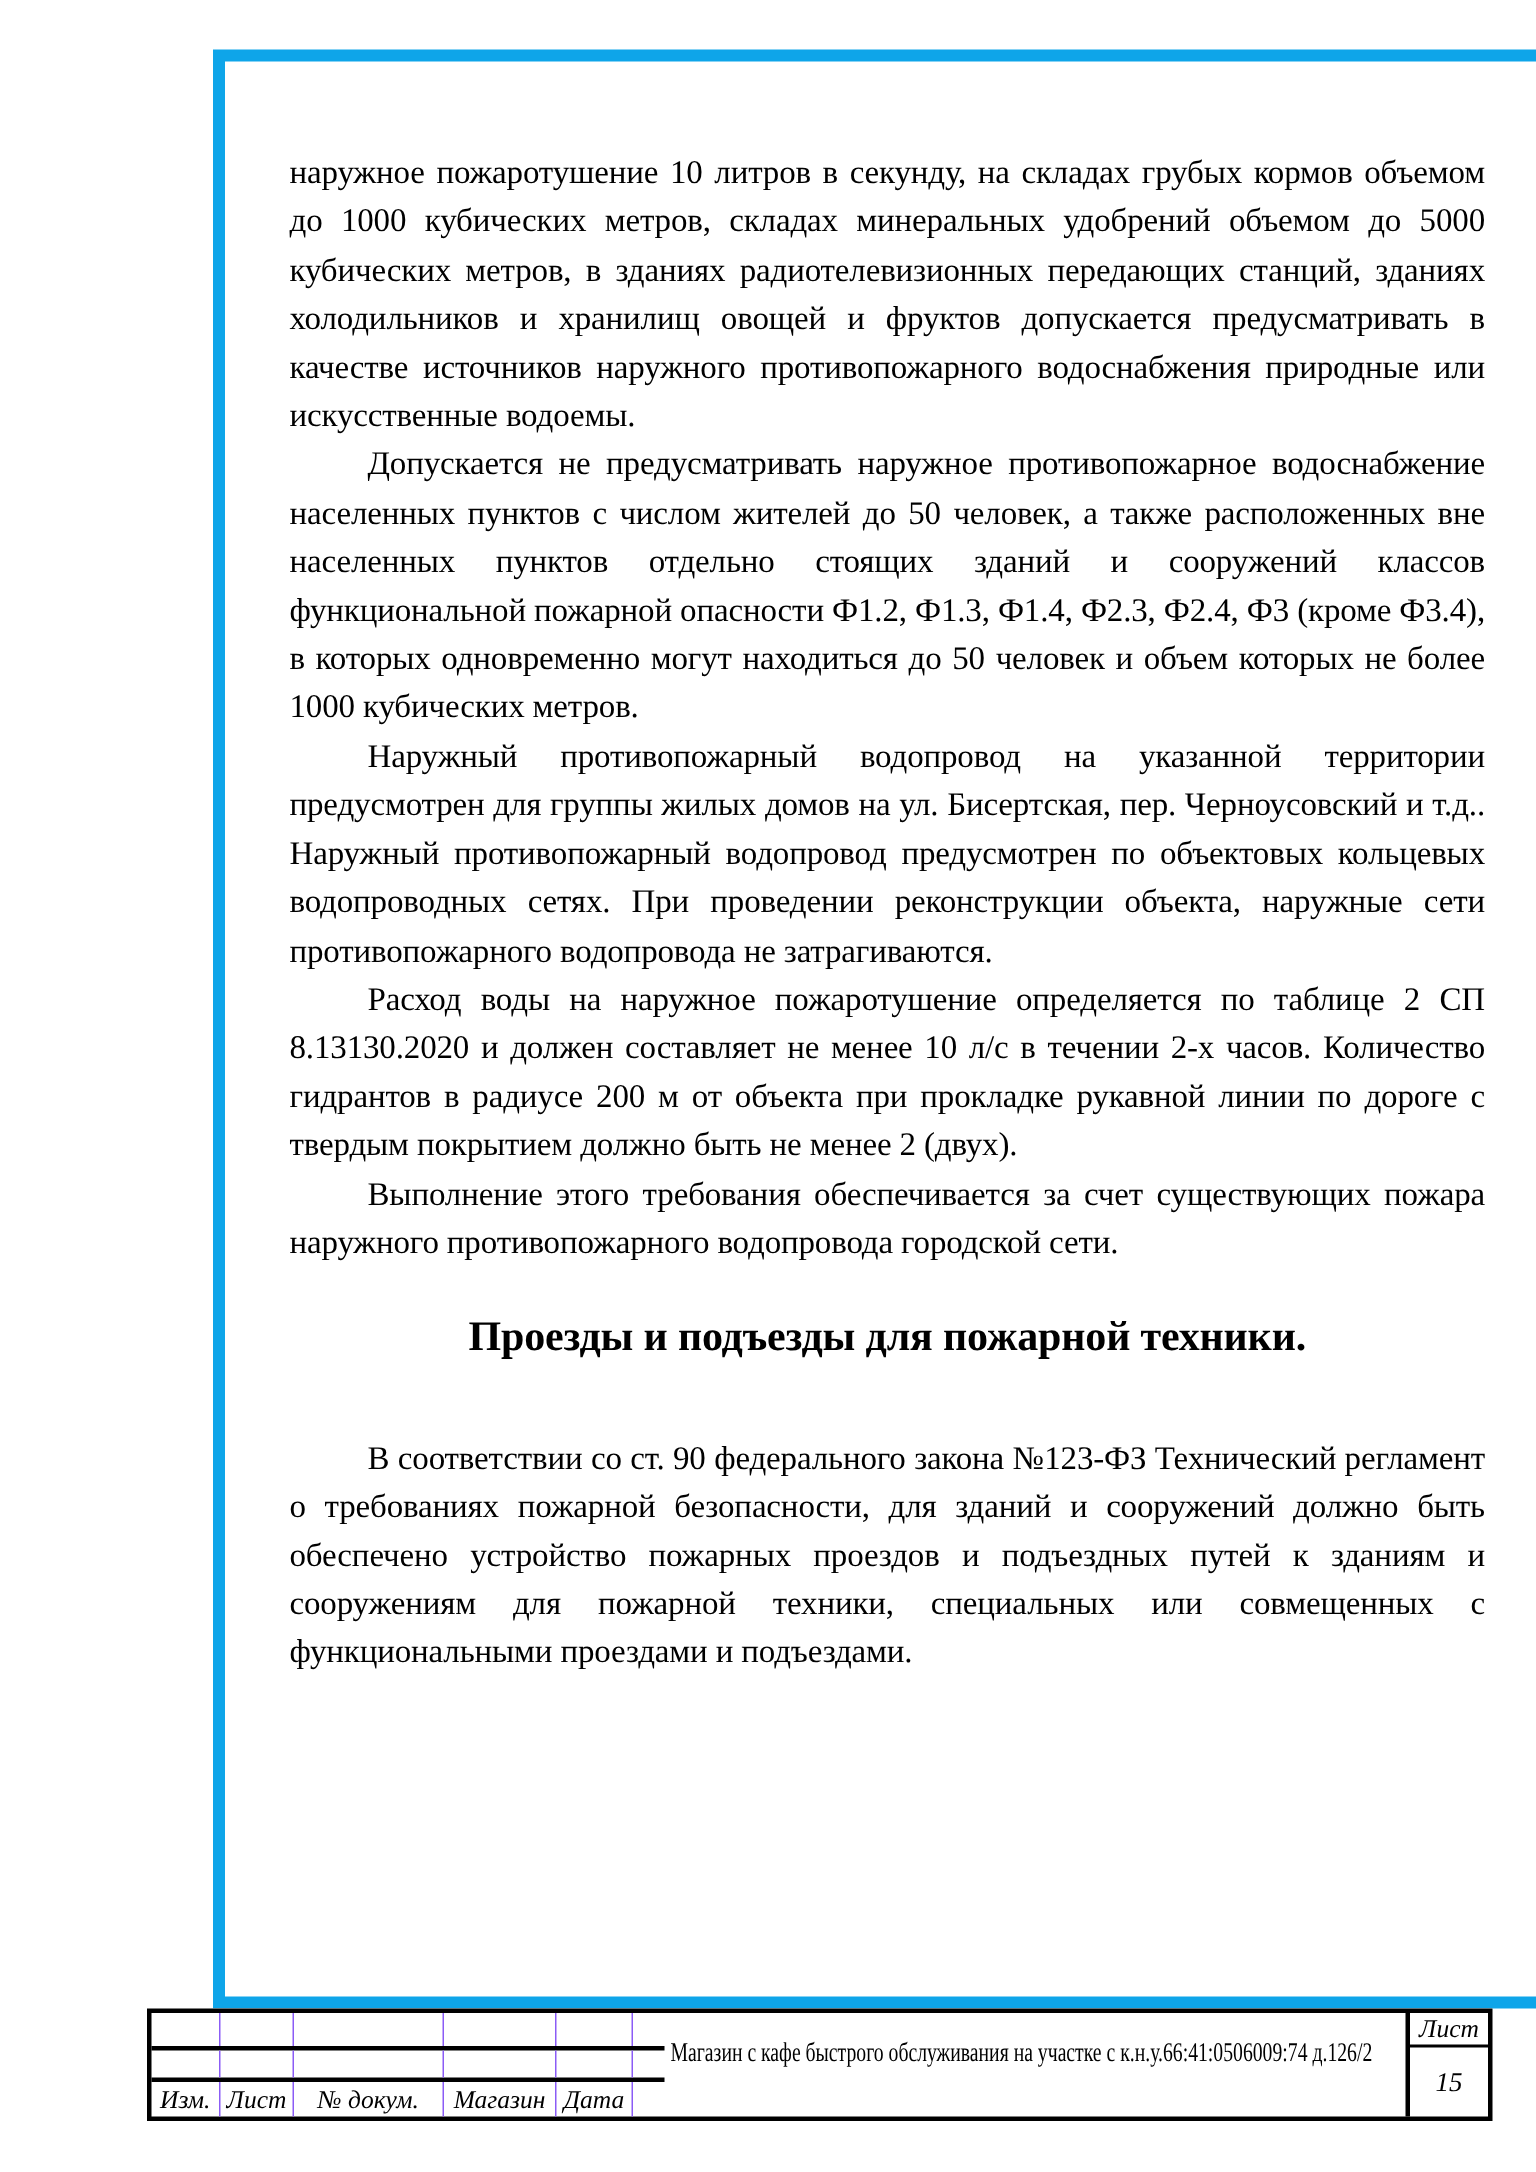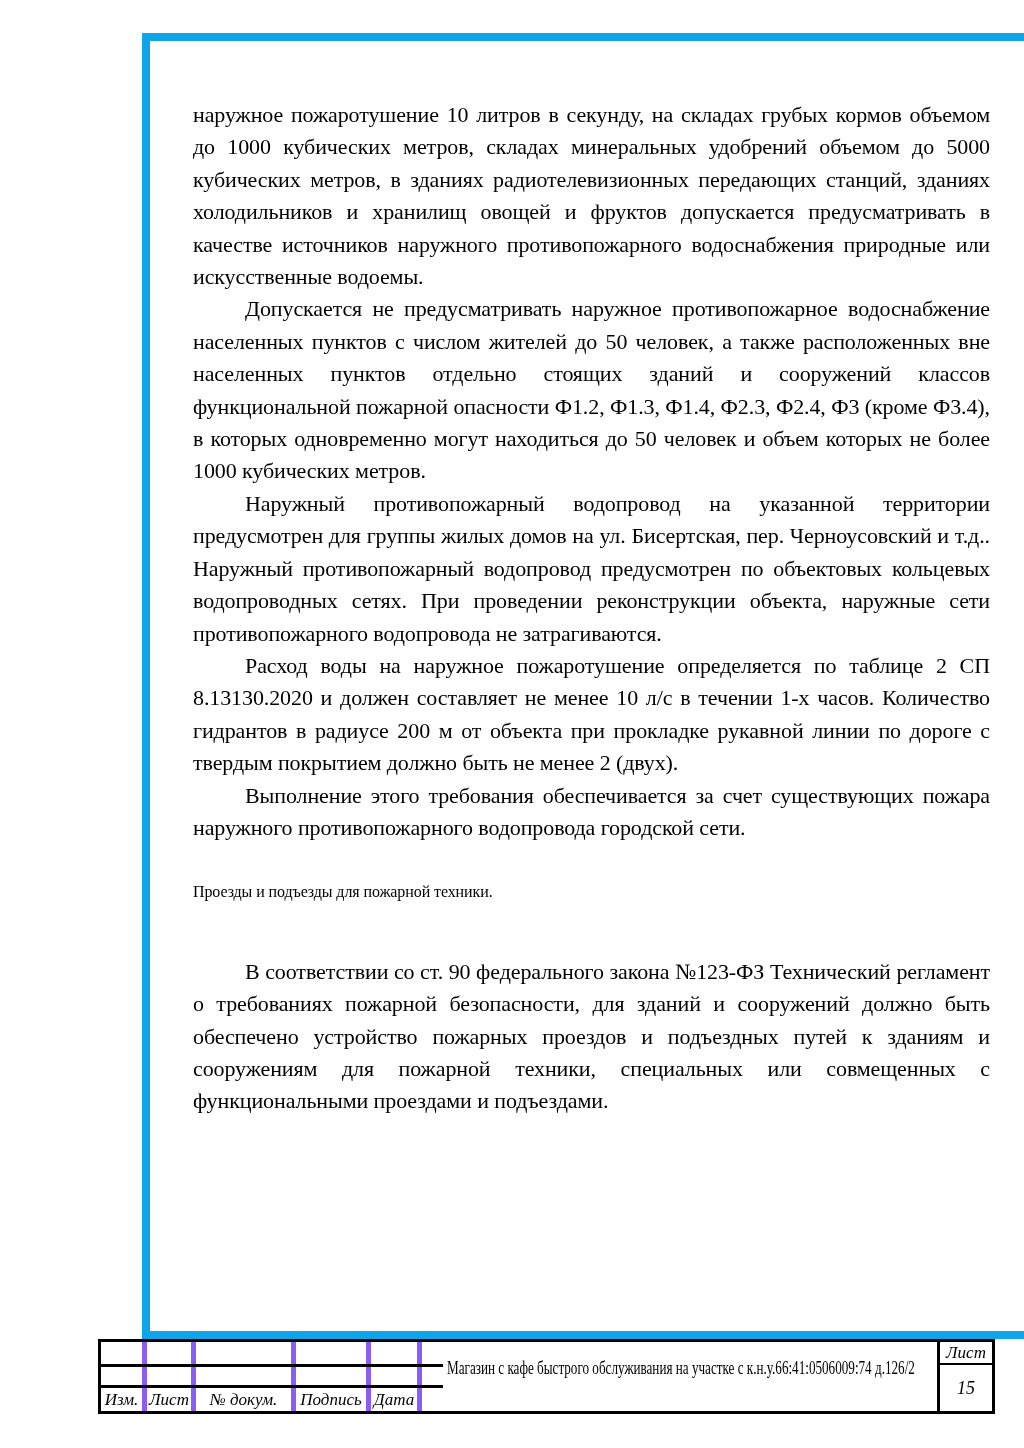--- a/index.html
+++ b/index.html
@@ -27,43 +27,43 @@
     padding: 58px 41px 0 43px;
     font-size: 22px;
     line-height: 32.4px;
     text-align: justify;
     letter-spacing: -0.1px;
   }
   .content p { margin: 0; text-indent: 52px; }
   .content p.continued { text-indent: 0; }
   .content p.bold { font-weight: bold; }
   .content .heading {
-    font-size: 16px; line-height: 32.4px;
-    font-weight: normal;
-    text-align: left;
+    font-size: 28px; line-height: 32.4px;
+    font-weight: bold;
+    text-align: center;
     text-indent: 0;
     margin: 32px 0 47px 0;
   }
 
   
   .stamp {
     position: absolute;
     left: 98px; top: 1339px;
     width: 897px; height: 75px;
     border: 3px solid #000000;
     display: flex;
     background: #ffffff;
   }
   .stamp-left { width: 342px; display: flex; flex-direction: column; }
   .srow { display: flex; border-bottom: 3px solid #000; }
   .srow.r1 { height: 25px; }
   .srow.r2 { height: 21px; }
   .srow.r3 { flex: 1; border-bottom: none; }
   .scell {
-    border-right: 5px solid #8b5cf6;
+    border-right: 1px solid #8b5cf6;
     display: flex; align-items: center; justify-content: center;
     font-style: italic;
     font-size: 17px;
     white-space: nowrap;
     overflow: hidden;
   }
   .c1 { width: 46px; }
   .c2 { width: 49px; }
   .c3 { width: 100px; }
   .c4 { width: 75px; }
@@ -98,21 +98,21 @@
   }
 </style>
 </head>
 <body>
 
 <div class="frame">
   <div class="content">
     <p class="continued">наружное пожаротушение 10 литров в секунду, на складах грубых кормов объемом до 1000 кубических метров, складах минеральных удобрений объемом до 5000 кубических метров, в зданиях радиотелевизионных передающих станций, зданиях холодильников и хранилищ овощей и фруктов допускается предусматривать в качестве источников наружного противопожарного водоснабжения природные или искусственные водоемы.</p>
     <p>Допускается не предусматривать наружное противопожарное водоснабжение населенных пунктов с числом жителей до 50 человек, а также расположенных вне населенных пунктов отдельно стоящих зданий и сооружений классов функциональной пожарной опасности Ф1.2, Ф1.3, Ф1.4, Ф2.3, Ф2.4, Ф3 (кроме Ф3.4), в которых одновременно могут находиться до 50 человек и объем которых не более 1000 кубических метров.</p>
     <p>Наружный противопожарный водопровод на указанной территории предусмотрен для группы жилых домов на ул. Бисертская, пер. Черноусовский и т.д.. Наружный противопожарный водопровод предусмотрен по объектовых кольцевых водопроводных сетях. При проведении реконструкции объекта, наружные сети противопожарного водопровода не затрагиваются.</p>
-    <p>Расход воды на наружное пожаротушение определяется по таблице 2 СП 8.13130.2020 и должен составляет не менее 10 л/с в течении 1-х часов. Количество гидрантов в радиусе 200 м от объекта при прокладке рукавной линии по дороге с твердым покрытием должно быть не менее 2 (двух).</p>
+    <p>Расход воды на наружное пожаротушение определяется по таблице 2 СП 8.13130.2020 и должен составляет не менее 10 л/с в течении 2-х часов. Количество гидрантов в радиусе 200 м от объекта при прокладке рукавной линии по дороге с твердым покрытием должно быть не менее 2 (двух).</p>
     <p>Выполнение этого требования обеспечивается за счет существующих пожара наружного противопожарного водопровода городской сети.</p>
     <div class="heading">Проезды и подъезды для пожарной техники.</div>
     <p>В соответствии со ст. 90 федерального закона №123-ФЗ Технический регламент о требованиях пожарной безопасности, для зданий и сооружений должно быть обеспечено устройство пожарных проездов и подъездных путей к зданиям и сооружениям для пожарной техники, специальных или совмещенных с функциональными проездами и подъездами.</p>
   </div>
 </div>
 
 <div class="stamp">
   <div class="stamp-left">
     <div class="srow r1">
       <div class="scell c1"></div>
@@ -125,21 +125,21 @@
       <div class="scell c1"></div>
       <div class="scell c2"></div>
       <div class="scell c3"></div>
       <div class="scell c4"></div>
       <div class="scell c5"></div>
     </div>
     <div class="srow r3">
       <div class="scell c1">Изм.</div>
       <div class="scell c2">Лист</div>
       <div class="scell c3">№ докум.</div>
-      <div class="scell c4">Подпись</div>
+      <div class="scell c4">Магазин</div>
       <div class="scell c5">Дата</div>
     </div>
   </div>
   <div class="stamp-center">
     <span class="stamp-title">Магазин с кафе быстрого обслуживания на участке с к.н.у.66:41:0506009:74 д.126/2</span>
   </div>
   <div class="stamp-right">
     <div class="sheet-label">Лист</div>
     <div class="sheet-number">15</div>
   </div>

